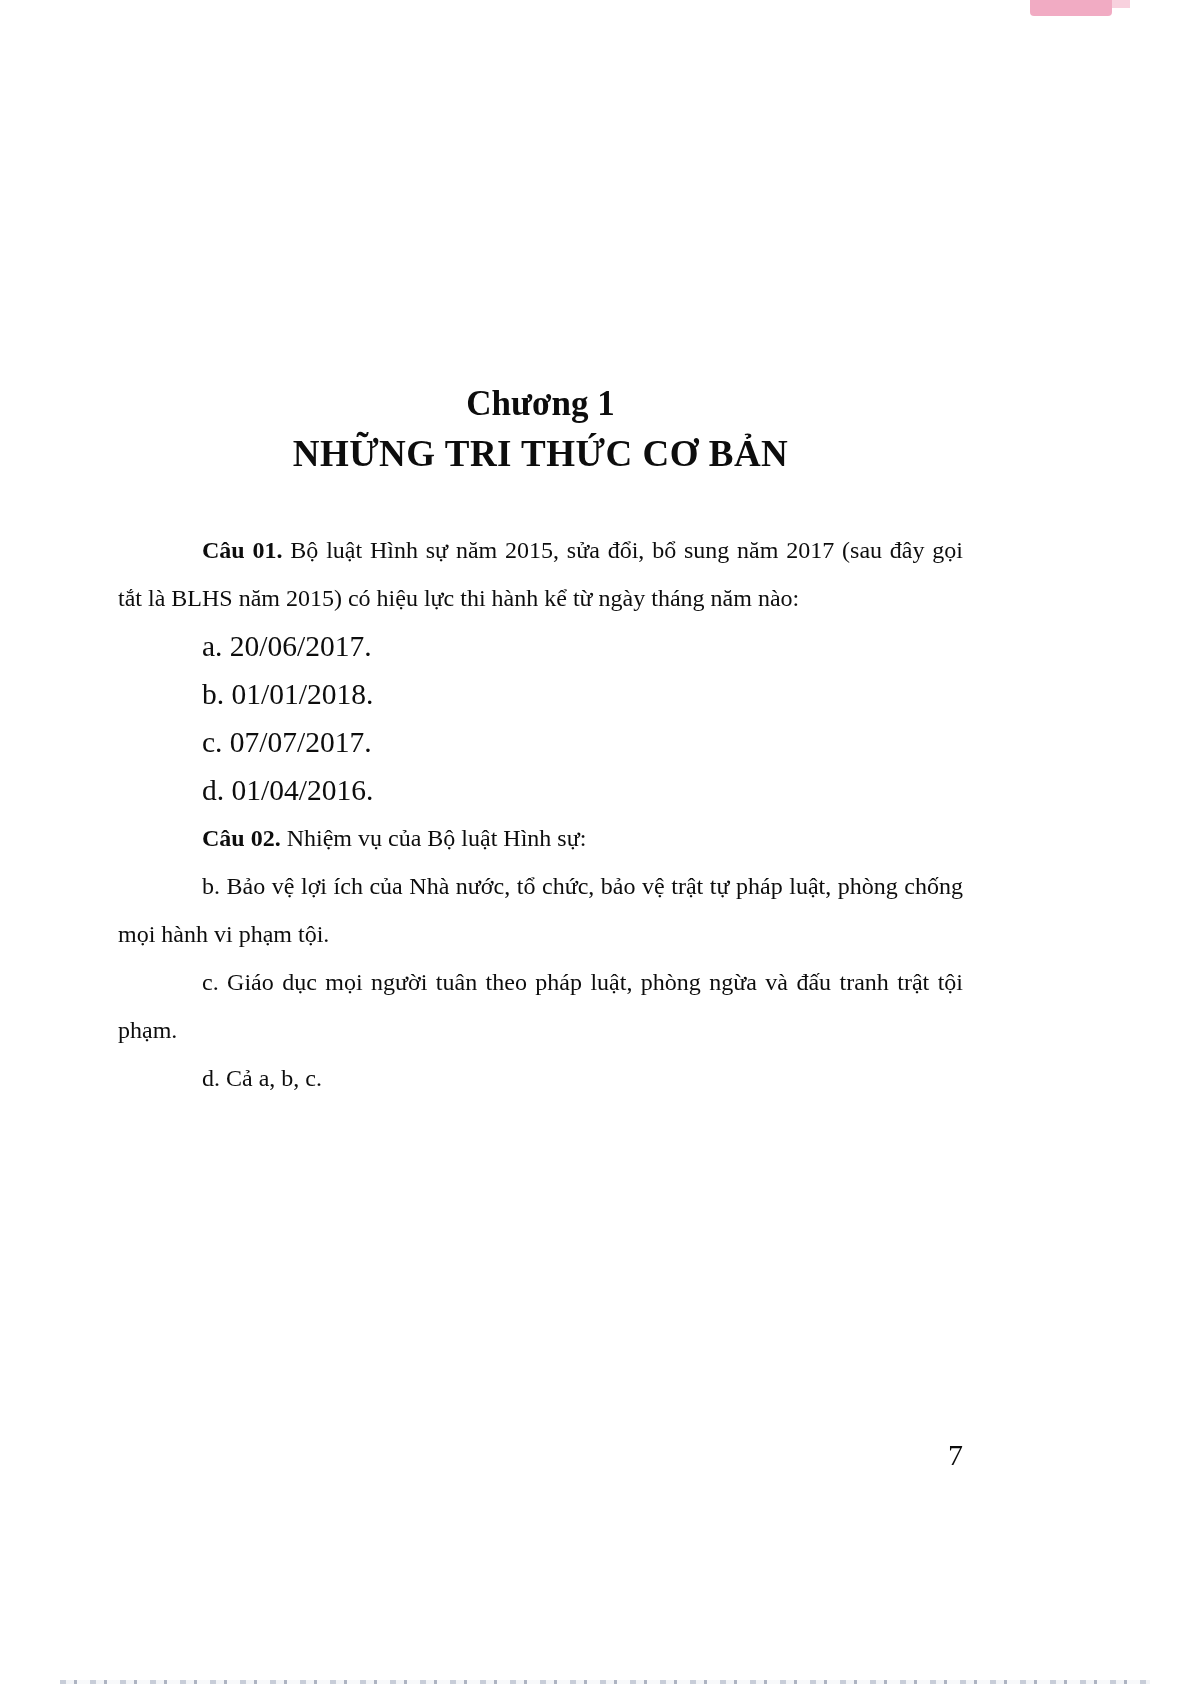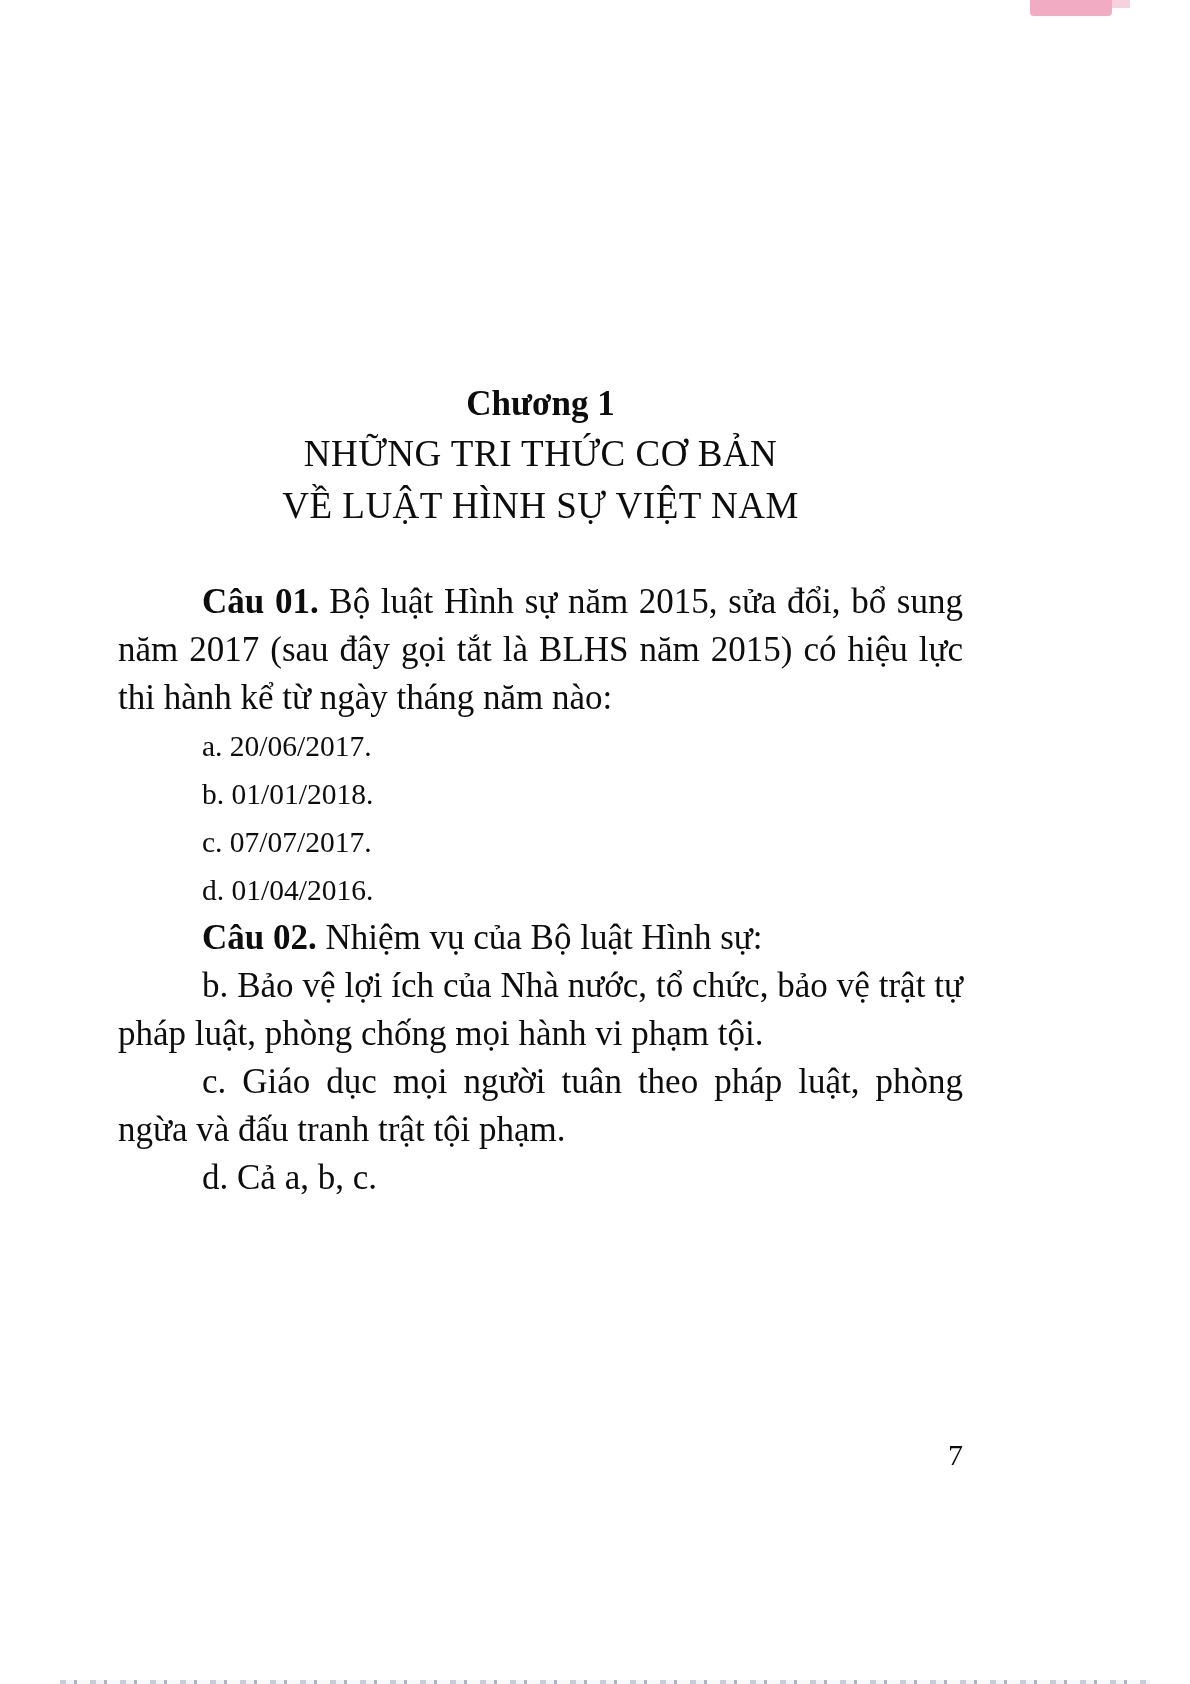--- a/index.html
+++ b/index.html
@@ -65,31 +65,31 @@
   .chapter-label {
     margin: 0;
     text-align: center;
     font-weight: bold;
     font-size: 35px;
     line-height: 48px;
   }
   .chapter-title {
     margin: 0;
     text-align: center;
-    font-weight: normal;
+    font-weight: bold;
     font-size: 37px;
     line-height: 52px;
     letter-spacing: 0.5px;
   }
   .body-block {
     margin-top: 46px;
   }
   .para {
     margin: 0;
-    font-size: 35px;
+    font-size: 24px;
     line-height: 48px;
     text-align: justify;
     text-indent: 84px;
   }
   .para .q-label {
     font-weight: bold;
   }
   .option-line {
     margin: 0;
     font-size: 29.5px;
@@ -113,21 +113,20 @@
 
   <div class="corner-mark"></div>
   <div class="corner-mark2"></div>
 
   <div class="content">
 
     <h1 class="chapter-label">Chương 1</h1>
 
     <h2 class="chapter-title">NHỮNG TRI THỨC CƠ BẢN</h2>
 
-    <h2 class="chapter-title">VỀ LUẬT HÌNH SỰ VIỆT NAM</h2>
 
     <div class="body-block">
 
       <p class="para"><span class="q-label">Câu 01.</span><span> Bộ luật Hình sự năm 2015, sửa đổi, bổ sung năm 2017 (sau đây gọi tắt là BLHS năm 2015) có hiệu lực thi hành kể từ ngày tháng năm nào:</span></p>
 
       <p class="option-line">a. 20/06/2017.</p>
       <p class="option-line">b. 01/01/2018.</p>
       <p class="option-line">c. 07/07/2017.</p>
       <p class="option-line">d. 01/04/2016.</p>
 

